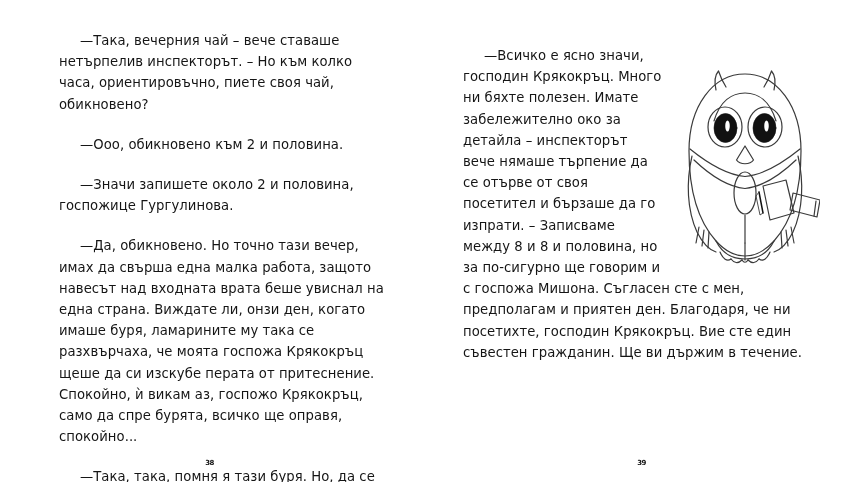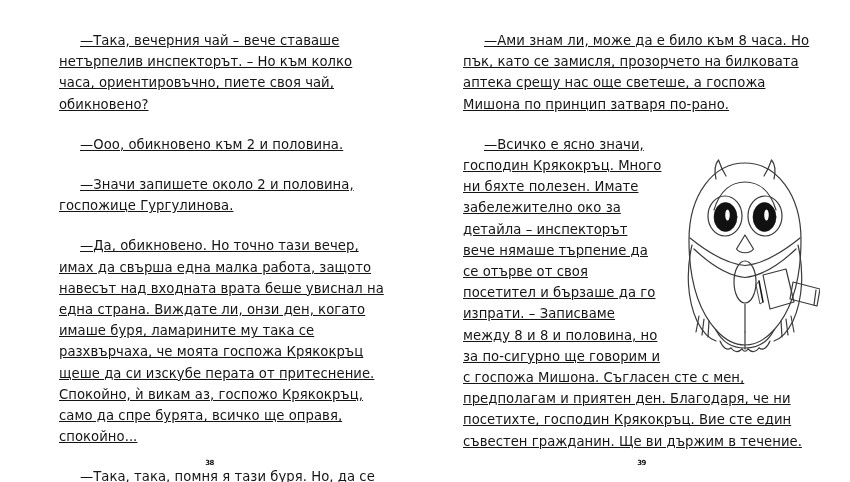--- a/index.html
+++ b/index.html
@@ -33,23 +33,22 @@
   .body-text {
     font-size: 13.2px;
     line-height: 21.2px;
     letter-spacing: 0.05px;
     text-align: left;
     color: #151515;
   }
   .body-text p {
     margin: 0 0 19px 0;
     text-indent: 21px;
-    text-decoration: underline;
   }
-  .body-text p:last-child { margin-bottom: 0; }
+  .body-text p:last-child { margin-bottom: 0; margin-top: 15px; }
 
   
   .owl-float {
     float: right;
     width: 150px;
     height: 205px;
     margin: 22px -10px 2px 8px;
     shape-outside: margin-box;
   }
   .owl-float svg { display: block; width: 100%; height: 100%; }
@@ -81,21 +80,20 @@
       <p>—Значи запишете около 2 и половина, госпожице Гургулинова.</p>
       <p>—Да, обикновено. Но точно тази вечер, имах да свърша една малка работа, защото навесът над входната врата беше увиснал на една страна. Виждате ли, онзи ден, когато имаше буря, ламарините му така се разхвърчаха, че моята госпожа Крякокръц щеше да си изскубе перата от притеснение. Спокойно, ѝ викам аз, госпожо Крякокръц, само да спре бурята, всичко ще оправя, спокойно...</p>
       <p>—Така, така, помня я тази буря. Но, да се върнем към часа? Към осем, например?</p>
     </div>
     <div class="page-number">38</div>
   </div>
 
   <div class="page page-right">
     <div class="body-text">
 
-      <p>—Ами знам ли, може да е било към 8 часа. Но пък, като се замисля, прозорчето на билковата аптека срещу нас още светеше, а госпожа Мишона по принцип затваря по-рано.</p>
 
       <div class="owl-float">
         <svg viewBox="0 0 300 410" xmlns="http://www.w3.org/2000/svg" fill="none" stroke="#3a3a3a" stroke-width="2.4" stroke-linecap="round" stroke-linejoin="round">
 
           <path d="M92 46 C88 28 90 16 97 8 C101 20 106 31 112 40"></path>
           <path d="M208 46 C212 28 210 16 203 8 C199 20 194 31 188 40"></path>
 
           <path d="M150 14
                    C 86 14 38 78 38 168
                    C 38 250 58 310 92 348

